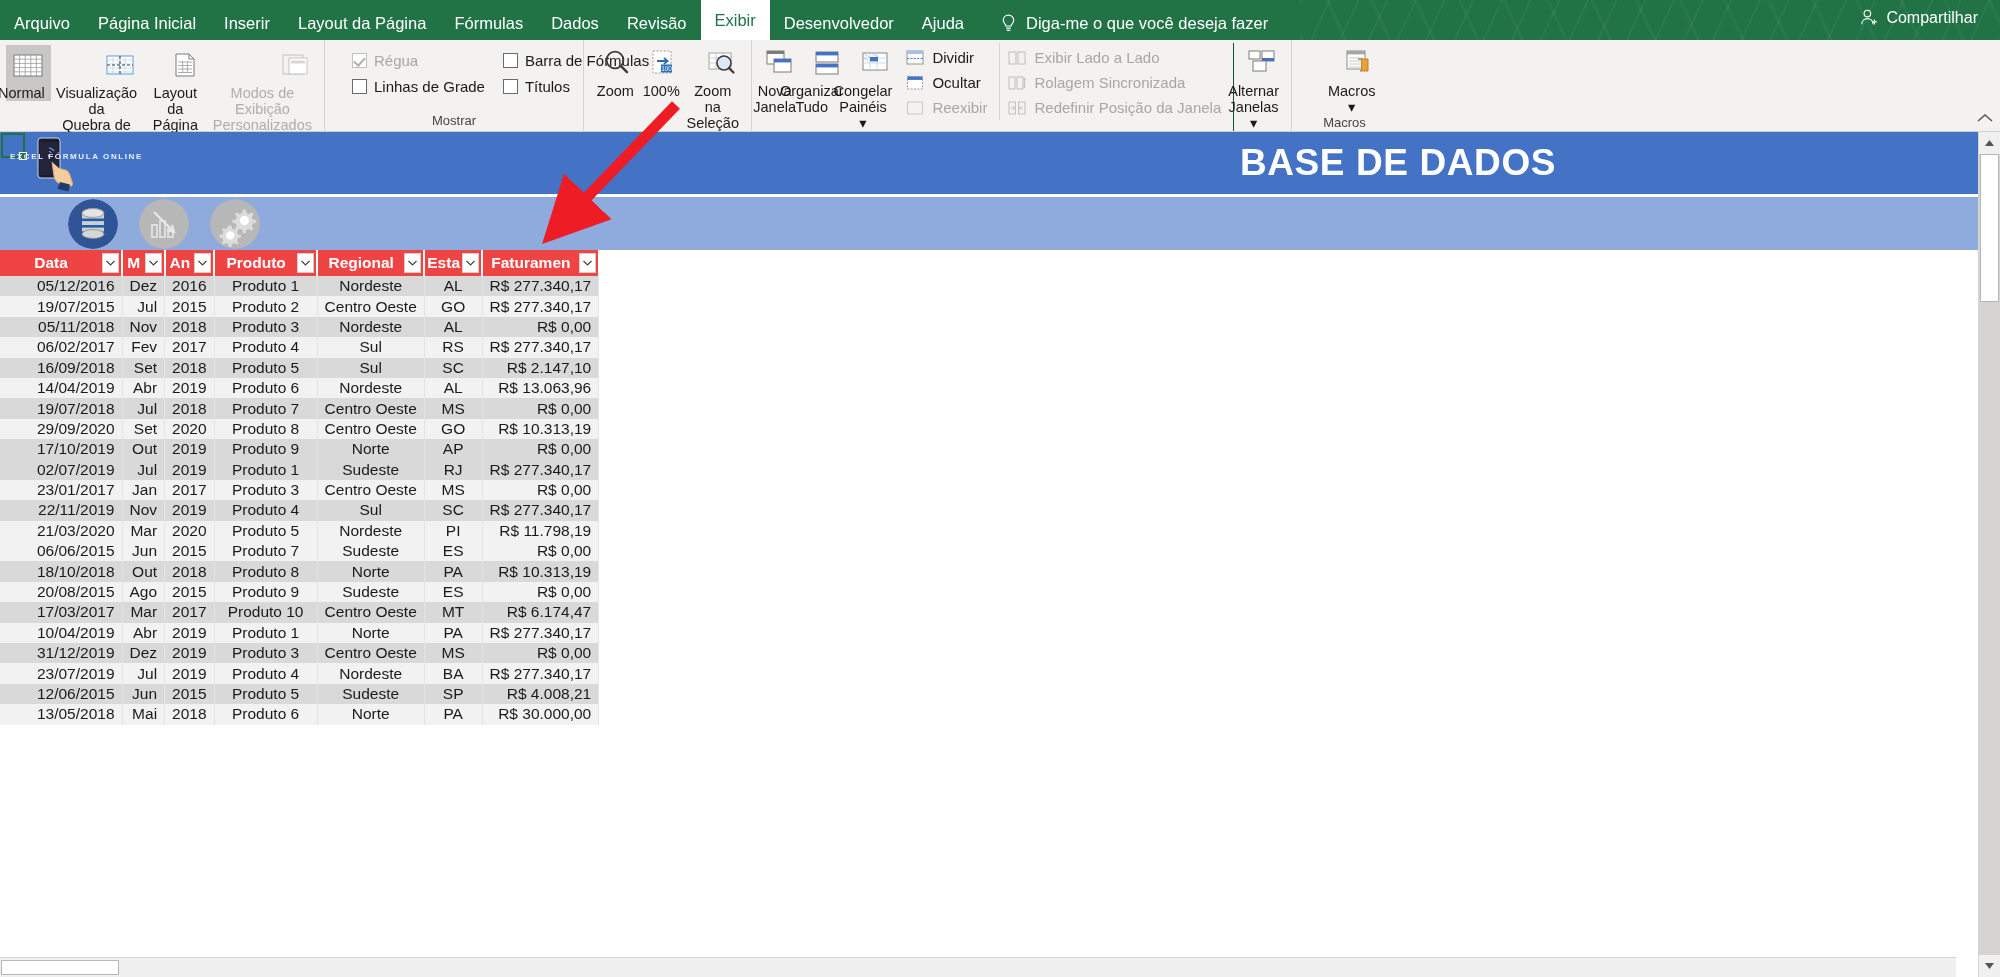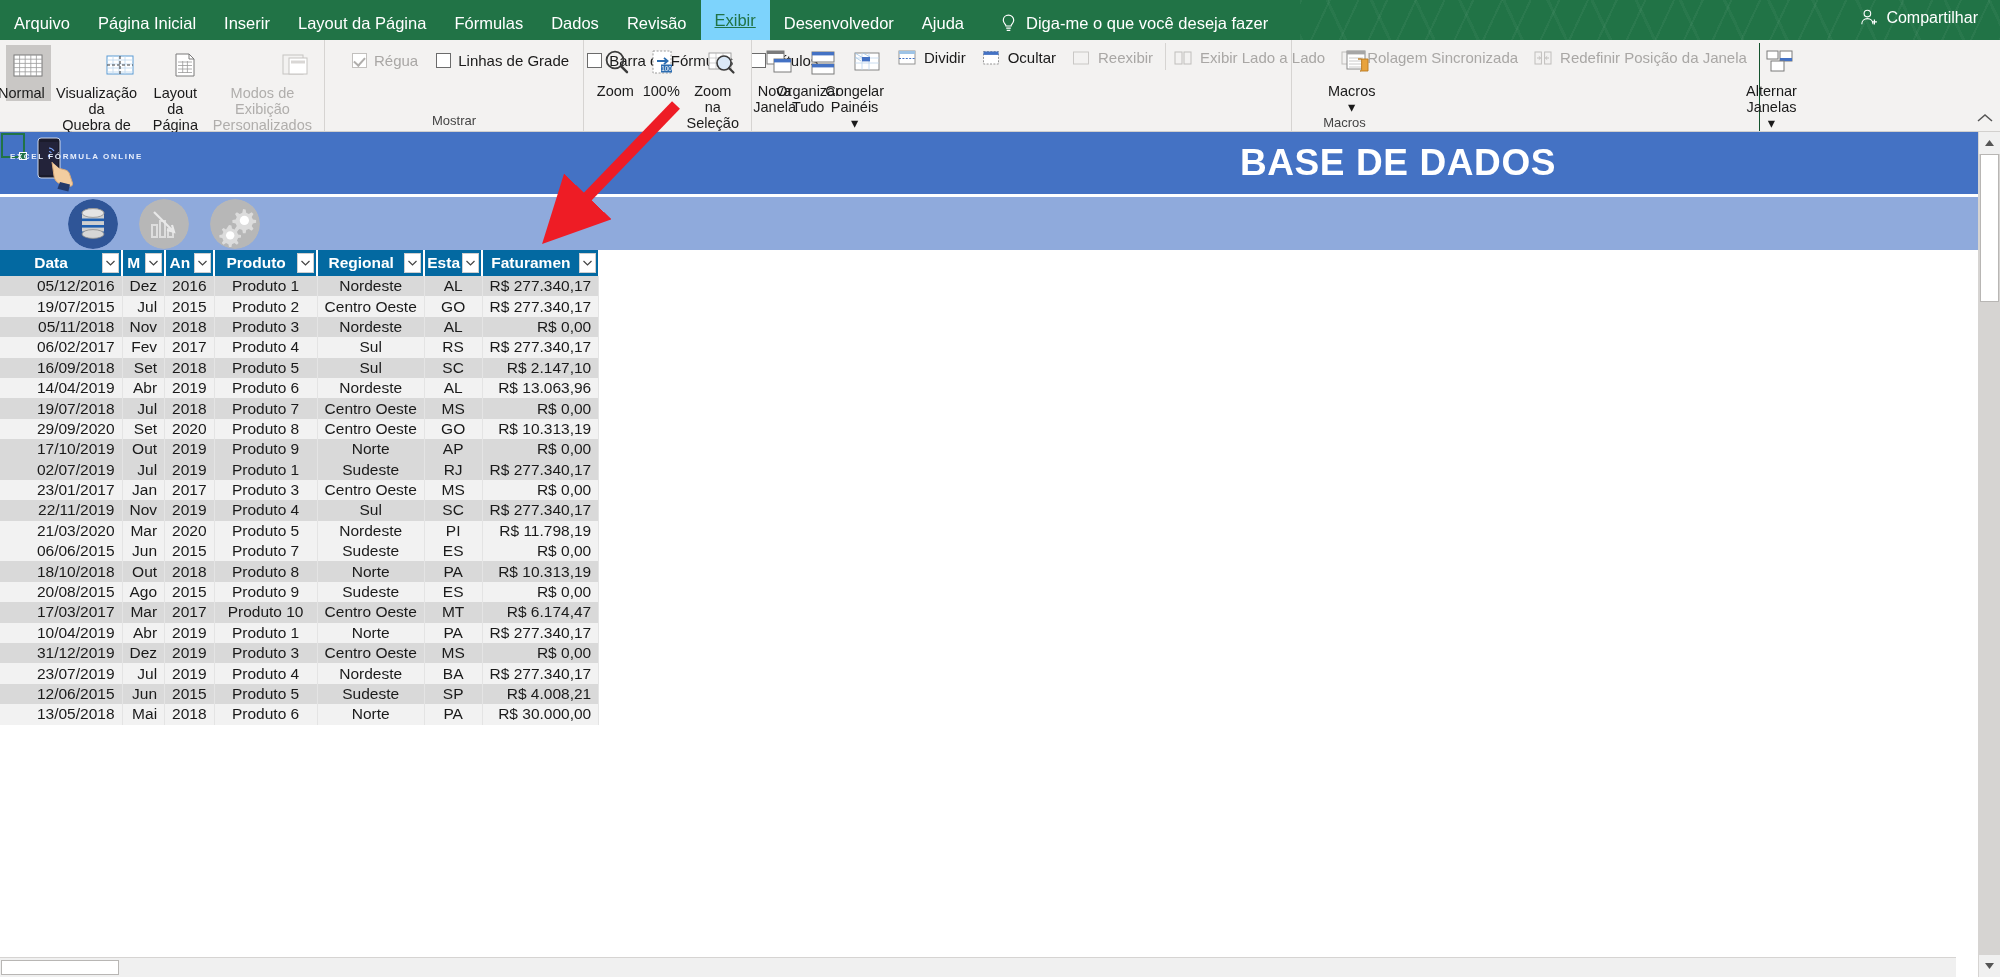--- a/index.html
+++ b/index.html
@@ -32,25 +32,24 @@
     color: #ffffff;
     font-size: 16.5px;
     padding: 0 14px;
     height: 33px;
     line-height: 33px;
     white-space: nowrap;
     position: relative;
     z-index: 2;
   }
   .tab.active {
-    background: #7dd3fc;
+    background: #ffffff;
     color: #217346;
     height: 40px;
     line-height: 40px;
-    text-decoration: underline;
   }
   .tellme {
     display: flex; align-items: center; gap: 9px;
     color: #ffffff; font-size: 16.5px;
     height: 33px; margin-left: 22px;
     position: relative; z-index: 2;
   }
   .bulb { width: 17px; height: 19px; display: block; }
   .share {
     position: absolute; right: 22px; top: 8px;
@@ -84,21 +83,21 @@
     min-width: 44px;
   }
   .bigbtn .lbl {
     font-size: 14.5px; color: #1a1a1a; text-align: center; line-height: 16px;
     margin-top: 3px; white-space: pre-line;
   }
   .bigbtn.sel { background: #c9c7c5; }
   .bigbtn.dis .lbl { color: #b0aeac; }
   .ico { width: 34px; height: 34px; display: block; }
 
-  .chk-col { display: flex; flex-direction: row; justify-content: center; padding: 4px 0 0 0; }
+  .chk-col { display: flex; flex-direction: column; justify-content: center; padding: 4px 0 0 0; }
   .chk {
     display: flex; align-items: center; gap: 7px;
     font-size: 15px; color: #1a1a1a; height: 26px; padding: 0 9px;
     white-space: nowrap;
   }
   .chk.dis { color: #a9a7a5; }
   .box {
     width: 15px; height: 15px; border: 1.3px solid #6b6b6b;
     background: #ffffff; flex: none; position: relative;
   }
@@ -156,21 +155,21 @@
     height: 56px; background: #8faadc; position: relative;
     display: flex; align-items: center; padding-left: 68px; gap: 21px;
     border-top: 3px solid #ffffff;
   }
   .navbtn { width: 50px; height: 50px; border-radius: 50%; display:block; }
 
   
   .tablewrap { position: absolute; left: 0; top: 118px; }
   table.db { border-collapse: collapse; }
   table.db th {
-    background: #0369a1; color: #ffffff; font-size: 15.5px; font-weight: bold;
+    background: #ef4444; color: #ffffff; font-size: 15.5px; font-weight: bold;
     height: 26px; padding: 0; text-align: center; position: relative;
     border-right: 2px solid #ffffff; white-space: nowrap; overflow: hidden;
   }
   .thflex { display: flex; align-items: center; height: 26px; }
   .thlabel { flex: 1; text-align: center; overflow: hidden; padding: 0 2px; }
   .filterbtn {
     width: 17px; height: 20px; background: #ffffff; flex: none;
     margin-right: 2px; display: flex; align-items: center; justify-content: center;
     border: 1px solid #cfcfcf;
   }

